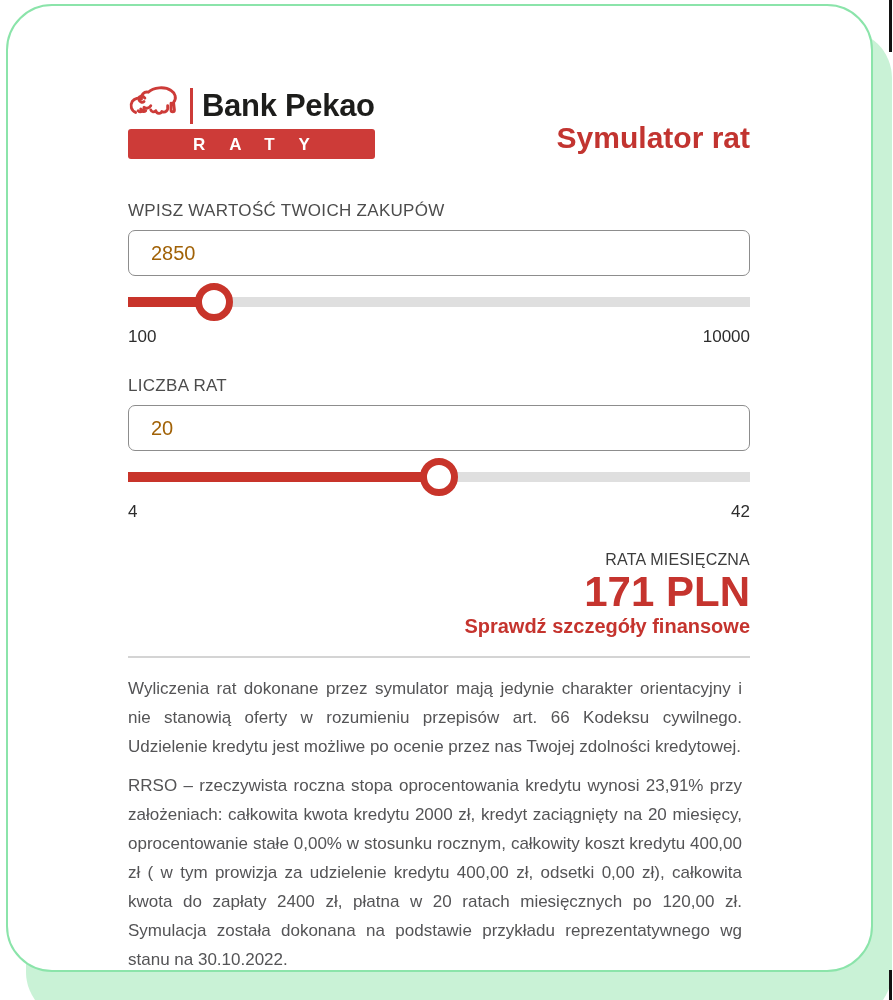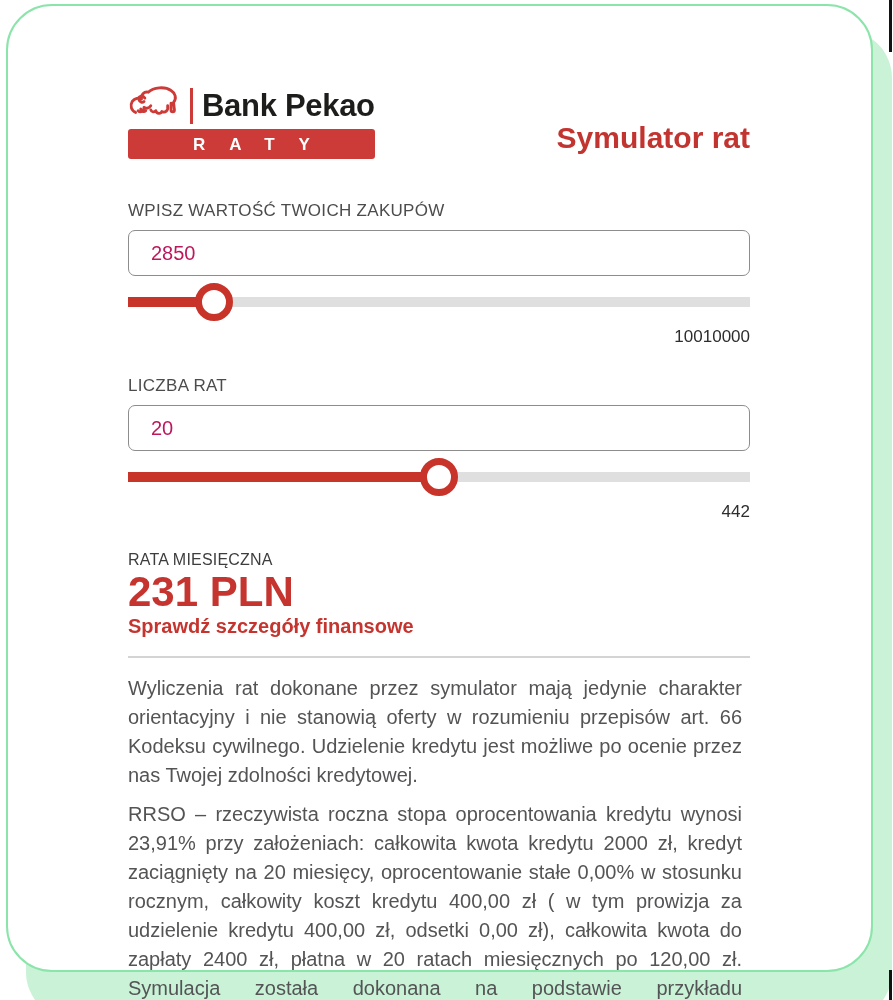--- a/index.html
+++ b/index.html
@@ -48,46 +48,46 @@
     margin:0 0 6px 0;font-size:30px;font-weight:700;color:#c23430;line-height:1;
   }
   
   .field-label{
     display:block;margin-top:42px;font-size:17px;line-height:20px;color:#4c4c4c;letter-spacing:0.3px;
   }
   .field-label.second{margin-top:29px;}
   .text-input{
     display:block;box-sizing:border-box;margin-top:9px;width:100%;height:46px;
     border:1px solid #8d8d8d;border-radius:7px;background:#fff;
-    font-family:inherit;font-size:20px;color:#be185d;padding:0 22px;outline:none;
+    font-family:inherit;font-size:20px;color:#a16207;padding:0 22px;outline:none;
   }
   .slider{position:relative;height:38px;margin-top:7px;}
   .slider-track{
     position:absolute;left:0;right:0;top:14px;height:10px;background:var(--track-gray);
   }
   .slider-fill{position:absolute;left:0;top:0;bottom:0;background:var(--slider-red);}
   .slider-handle{
     position:absolute;top:0;width:38px;height:38px;margin-left:-19px;box-sizing:border-box;
     border:7px solid var(--slider-red);border-radius:50%;background:#ffffff;cursor:pointer;
   }
   .range-labels{
-    display:flex;justify-content:flex-end;margin-top:5px;
+    display:flex;justify-content:space-between;margin-top:5px;
     font-size:17px;line-height:21px;color:#2d2d2d;
   }
   
-  .result{margin-top:28px;}
+  .result{margin-top:28px;text-align:right;}
   .result-label{font-size:16px;line-height:20px;color:#3d3d3d;letter-spacing:0.2px;}
   .result-amount{font-size:42px;line-height:44px;font-weight:600;color:var(--accent-red);}
   .result-link{
     display:inline-block;font-size:20px;line-height:24px;font-weight:600;
     color:var(--accent-red);text-decoration:none;cursor:pointer;
   }
   .divider{margin:18px 0 0 0;border:none;height:2px;background:#d4d4d4;}
   .disclaimer{
-    margin:16px 8px 0 0;font-size:20px;line-height:29px;color:#545456;text-align:justify;
+    margin:16px 8px 0 0;font-size:17px;line-height:29px;color:#545456;text-align:justify;
   }
   .disclaimer.second{margin-top:10px;}
 </style>
 </head>
 <body>
 
 <div class="green-shape"></div>
 <div class="edge-line top"></div>
 <div class="edge-line bottom"></div>
 
@@ -138,21 +138,21 @@
       <div class="slider-handle" style="left: 50%;"></div>
     </div>
     <div class="range-labels">
       <span>4</span>
       <span>42</span>
     </div>
   </section>
 
   <div class="result">
     <div class="result-label">RATA MIESIĘCZNA</div>
-    <div class="result-amount">231 PLN</div>
+    <div class="result-amount">171 PLN</div>
     <a class="result-link">Sprawdź szczegóły finansowe</a>
   </div>
 
   <hr class="divider">
 
   <p class="disclaimer">Wyliczenia rat dokonane przez symulator mają jedynie charakter orientacyjny i nie stanowią oferty w rozumieniu przepisów art. 66 Kodeksu cywilnego. Udzielenie kredytu jest możliwe po ocenie przez nas Twojej zdolności kredytowej.</p>
   <p class="disclaimer second">RRSO – rzeczywista roczna stopa oprocentowania kredytu wynosi 23,91% przy założeniach: całkowita kwota kredytu 2000 zł, kredyt zaciągnięty na 20 miesięcy, oprocentowanie stałe 0,00% w stosunku rocznym, całkowity koszt kredytu 400,00 zł ( w tym prowizja za udzielenie kredytu 400,00 zł, odsetki 0,00 zł), całkowita kwota do zapłaty 2400 zł, płatna w 20 ratach miesięcznych po 120,00 zł. Symulacja została dokonana na podstawie przykładu reprezentatywnego wg stanu na 30.10.2022.</p>
 
 </div>
 

